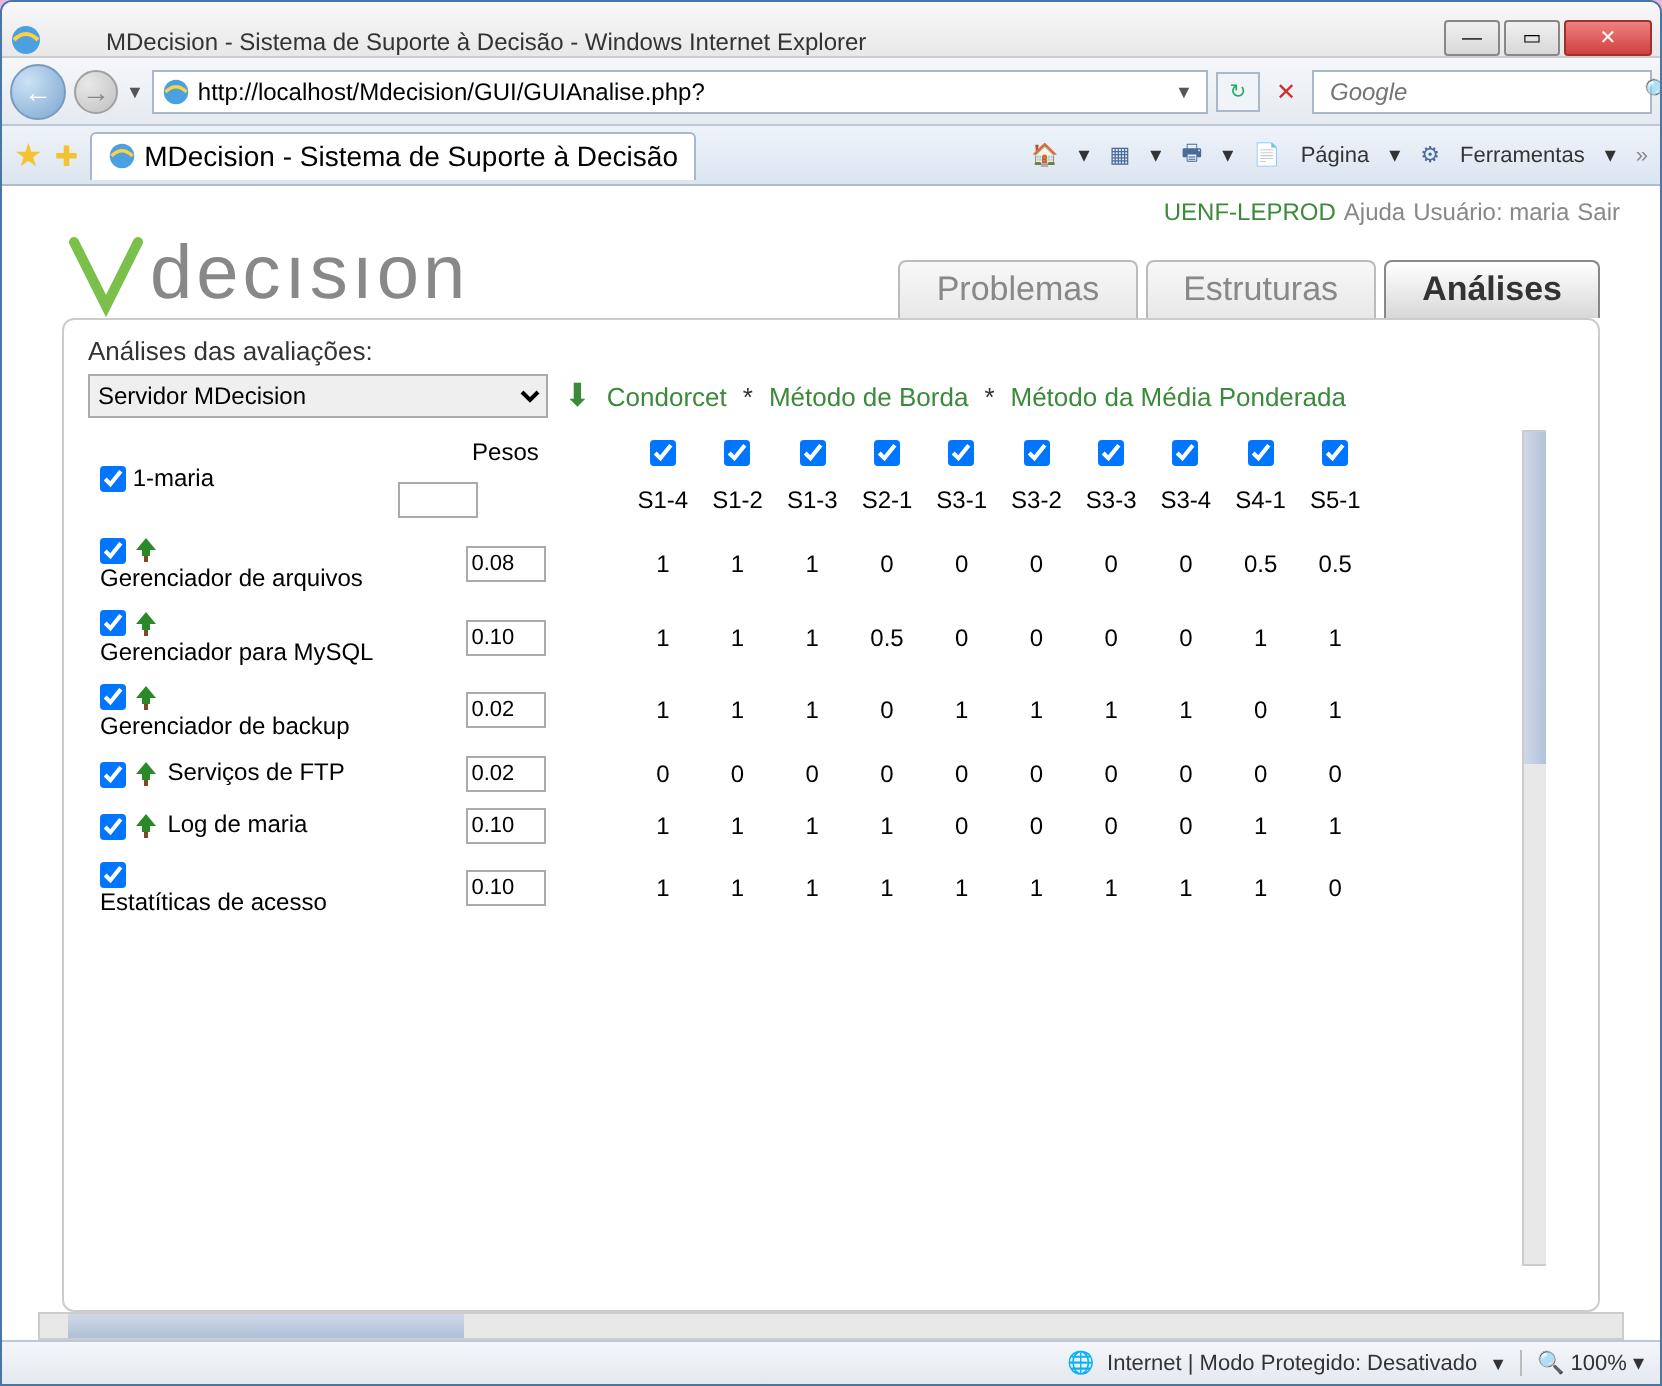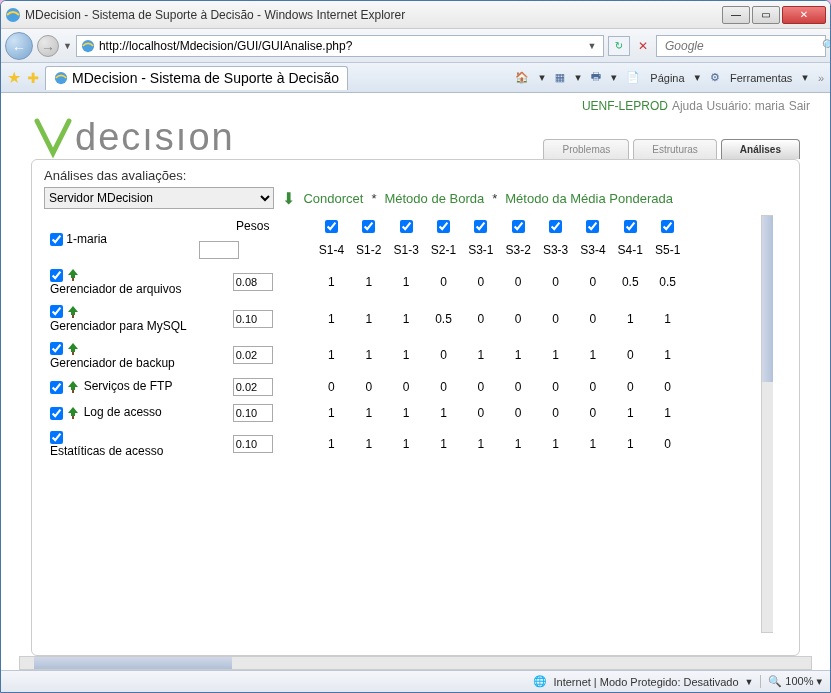--- a/index.html
+++ b/index.html
@@ -1,18 +1,18 @@
 <!DOCTYPE html>
 <html><head>
 <meta charset="utf-8">
 <style>
 * { box-sizing: border-box; margin: 0; padding: 0; font-family: "Segoe UI", Tahoma, sans-serif; }
 body { width: 831px; height: 693px; background: linear-gradient(to bottom, #e8b8e0 0%, #d89bd0 100%); overflow: hidden; }
 .window { width: 100%; height: 100%; border: 1px solid #4876a8; border-radius: 6px 6px 0 0; overflow: hidden; display: flex; flex-direction: column; background: #fff; }
-.titlebar { height: 28px; background: linear-gradient(to bottom, #f8f8f8, #e8e8e8); display: flex; align-items: center; padding: 0 4px; border-bottom: 1px solid #ccc; }
+.titlebar { height: 28px; background: linear-gradient(to bottom, #f8f8f8, #e8e8e8); display: flex; align-items: flex-end; padding: 0 4px; border-bottom: 1px solid #ccc; gap: 28px; }
 .titlebar .ie-icon { width: 16px; height: 16px; margin-right: 4px; }
 .titlebar .title-text { font-size: 12px; color: #333; flex: 1; }
 .win-controls { display: flex; gap: 2px; }
 .win-controls .btn { width: 28px; height: 18px; border: 1px solid #888; border-radius: 2px; display: flex; align-items: center; justify-content: center; font-size: 10px; }
 .win-controls .close { background: linear-gradient(to bottom,#f08080,#d04040); width: 44px; color: #fff; border-color: #a03030; }
 .win-controls .min, .win-controls .max { background: linear-gradient(to bottom,#f0f0f0,#d8d8d8); }
 .navbar { height: 34px; background: linear-gradient(to bottom,#f5f7fa,#e5eaf0); border-bottom: 1px solid #bcc8d8; display: flex; align-items: center; padding: 0 4px; gap: 4px; }
 .navbtn { width: 28px; height: 28px; border-radius: 50%; border: 1px solid #7a9bc0; background: radial-gradient(circle at 30% 30%,#cde2f5,#7aa6d0); display: flex; align-items: center; justify-content: center; color:#fff; font-size:14px; }
 .navbtn.fwd { background: radial-gradient(circle at 30% 30%,#e8e8e8,#c0c0c0); border-color:#a0a0a0; color:#888; width:22px; height:22px; }
 .addr-box { flex:1; height:22px; border:1px solid #a8b8c8; background:#fff; display:flex; align-items:center; padding:0 4px; font-size:12px; }
@@ -32,21 +32,21 @@
 .ie-tiny { width:14px; height:14px; }
 .tool-icons { margin-left:auto; display:flex; align-items:center; gap:10px; font-size:11px; color:#333; }
 .tool-icons .ico { color:#4a6a9a; }
 .content { flex:1; background:#fff; overflow:hidden; display:flex; flex-direction:column; }
 .topnav { display:flex; justify-content:flex-end; padding:6px 20px 2px; font-size:12px; color:#888; gap:4px; }
 .topnav .green { color:#3a8a3a; }
 .logo-row { display:flex; align-items:flex-end; padding:0 30px; gap:20px; }
 .logo { font-size:38px; font-weight:300; color:#888; letter-spacing:2px; display:flex; align-items:center; }
 .logo-v { width:44px; height:44px; }
 .tabs { margin-left:auto; display:flex; gap:4px; align-self:flex-end; }
-.maintab { padding:4px 18px; border:1px solid #bbb; border-bottom:none; border-radius:4px 4px 0 0; background:linear-gradient(to bottom,#f8f8f8,#e8e8e8); font-size:10px; color:#888; cursor:pointer; }
+.maintab { padding:4px 18px; border:1px solid #bbb; border-bottom:none; border-radius:4px 4px 0 0; background:linear-gradient(to bottom,#f8f8f8,#e8e8e8); font-size:17px; color:#888; cursor:pointer; }
 .maintab.active { background:linear-gradient(to bottom,#fff,#d8d8d8); color:#333; font-weight:600; border-color:#888; }
 .panel { margin:0 30px; border:1px solid #ccc; border-radius:6px; padding:8px 12px; flex:1; overflow:hidden; display:flex; flex-direction:column; }
 .panel-title { font-size:13px; color:#333; margin-bottom:4px; }
 .method-row { display:flex; align-items:center; gap:8px; font-size:13px; color:#3a8a3a; margin-bottom:6px; }
 .method-row select { width:230px; height:22px; border:1px solid #aaa; font-size:12px; }
 .method-row .arrow-down { color:#3a8a3a; font-size:16px; }
 .method-row .star-sep { color:#333; }
 .grid-wrap { flex:1; overflow:auto; border-right:14px solid transparent; position:relative; }
 .vscroll { position:absolute; right:-2px; top:0; bottom:14px; width:14px; background:#e8e8e8; border:1px solid #ccc; }
 .vscroll .thumb { position:absolute; top:0; width:100%; height:40%; background:linear-gradient(to right,#d0d8e8,#b0c0d8); }
@@ -265,21 +265,21 @@
                 <td>0</td>
                 <td>0</td>
                 <td>0</td>
                 <td>0</td>
                 <td>0</td>
               </tr>
               <tr>
                 <td><input type="checkbox" checked="" style=""> <span class="tree-icon"><svg viewBox="0 0 14 14">
                       <polygon points="7,1 12,7 9,7 9,10 5,10 5,7 2,7" fill="#2a8a2a"></polygon>
                       <rect x="6" y="10" width="2" height="3" fill="#7a4a2a"></rect>
-                    </svg></span> <span class="row-label">Log de acesso</span></td>
+                    </svg></span> <span class="row-label">Log de maria</span></td>
                 <td><input class="pesos-input" value="0.10" style=""></td>
                 <td>1</td>
                 <td>1</td>
                 <td>1</td>
                 <td>1</td>
                 <td>0</td>
                 <td>0</td>
                 <td>0</td>
                 <td>0</td>
                 <td>1</td>

